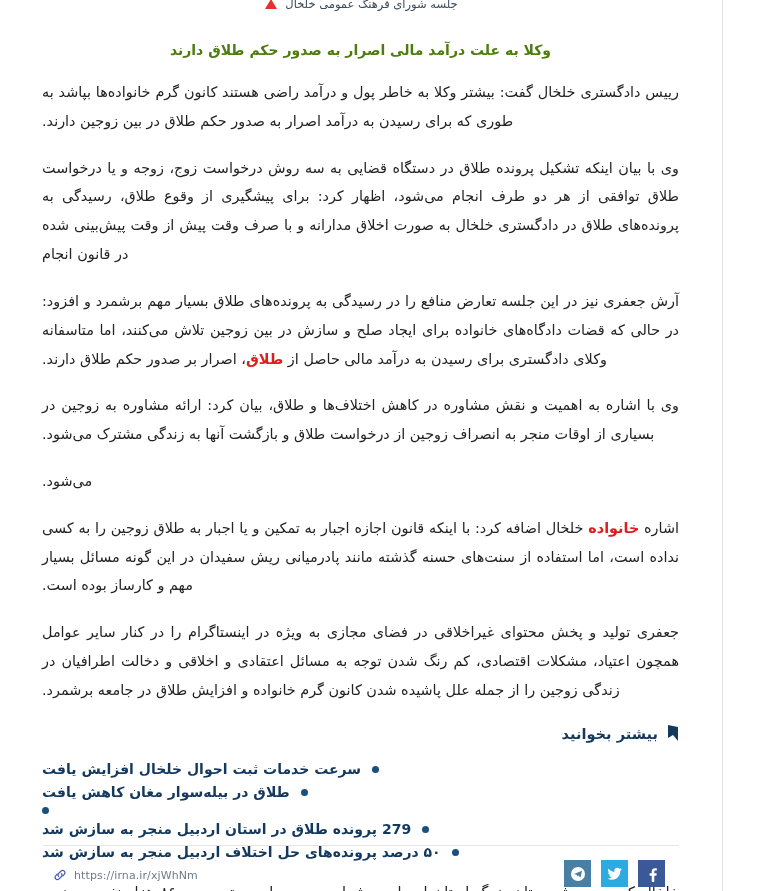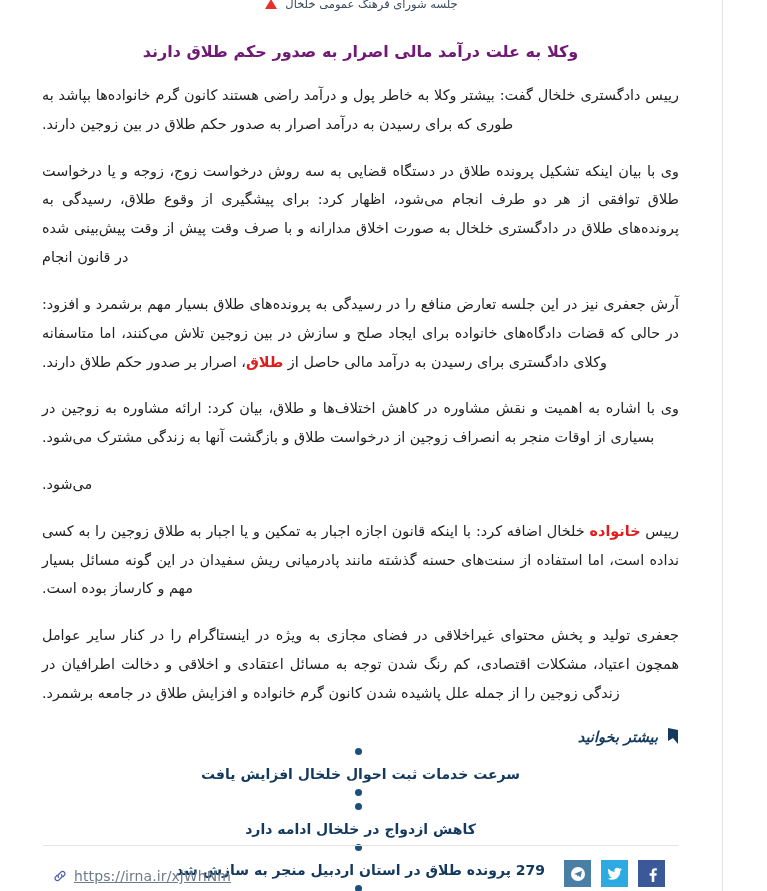--- a/index.html
+++ b/index.html
@@ -78,23 +78,23 @@
   .content {
     position: absolute;
     top: 14px;
     right: 43px;
     left: 43px;
     width: 637px;
     direction: rtl;
   }
 
   .headline {
-    font-size: 16px;
+    font-size: 14px;
     font-weight: bold;
-    color: #701a75;
+    color: #4d7c0f;
     text-align: center;
     line-height: 1.5;
     margin: 26px 0 0 0;
     letter-spacing: 0;
   }
 
   p.para {
     font-size: 14.4px;
     line-height: 2.0;
     color: #232323;
@@ -115,42 +115,41 @@
   .readmore {
     margin-top: 20px;
     direction: rtl;
   }
   .readmore-head {
     display: flex;
     flex-direction: row;
     align-items: center;
     justify-content: flex-start;
     gap: 9px;
-    margin-bottom: 0;
-    font-style: italic;
+    margin-bottom: 16px;
   }
   .bookmark-icon {
     width: 12px;
     height: 16px;
     flex: 0 0 auto;
     display: block;
   }
   .readmore-title {
     font-size: 14.6px;
     font-weight: bold;
     color: #14395e;
   }
   ul.readmore-list {
     list-style: none;
     margin: 0;
     padding: 0;
   }
   ul.readmore-list li {
     display: flex;
-    flex-direction: column;
+    flex-direction: row;
     align-items: center;
     justify-content: flex-end;
     gap: 11px;
     padding: 3.5px 0;
   }
   .dot {
     width: 7px;
     height: 7px;
     border-radius: 50%;
     background: #1b4f7e;
@@ -199,24 +198,23 @@
     align-items: center;
     gap: 7px;
     direction: ltr;
   }
   .link-icon {
     width: 14px;
     height: 14px;
     display: block;
   }
   .permalink-text {
-    font-size: 14px;
+    font-size: 11px;
     color: #6f7b8a;
     letter-spacing: .1px;
-    text-decoration: underline;
   }
   .socials {
     position: absolute;
     right: 14px;
     top: 0;
     display: flex;
     flex-direction: row;
     gap: 10px;
   }
   .social {
@@ -246,42 +244,42 @@
     <div class="content">
 
       <h1 class="headline">وکلا به علت درآمد مالی اصرار به صدور حکم طلاق دارند</h1>
 
       <div id="paragraphs">
           <p class="para first"><span>رییس دادگستری خلخال گفت: بیشتر وکلا به خاطر پول و درآمد راضی هستند کانون گرم خانواده‌ها بپاشد به طوری که برای رسیدن به درآمد اصرار به صدور حکم طلاق در بین زوجین دارند.</span></p>
           <p class="para"><span>وی با بیان اینکه تشکیل پرونده طلاق در دستگاه قضایی به سه روش درخواست زوج، زوجه و یا درخواست طلاق توافقی از هر دو طرف انجام می‌شود، اظهار کرد: برای پیشگیری از وقوع طلاق، رسیدگی به پرونده‌های طلاق در دادگستری خلخال به صورت اخلاق مدارانه و با صرف وقت پیش از وقت پیش‌بینی شده در قانون انجام</span></p>
           <p class="para"><span>آرش جعفری نیز در این جلسه تعارض منافع را در رسیدگی به پرونده‌های طلاق بسیار مهم برشمرد و افزود: در حالی که قضات دادگاه‌های خانواده برای ایجاد صلح و سازش در بین زوجین تلاش می‌کنند، اما متاسفانه وکلای دادگستری برای رسیدن به درآمد مالی حاصل از </span><a class="inline-link" href="#">طلاق</a><span>، اصرار بر صدور حکم طلاق دارند.</span></p>
           <p class="para"><span>وی با اشاره به اهمیت و نقش مشاوره در کاهش اختلاف‌ها و طلاق، بیان کرد: ارائه مشاوره به زوجین در بسیاری از اوقات منجر به انصراف زوجین از درخواست طلاق و بازگشت آنها به زندگی مشترک می‌شود.</span></p>
           <p class="para"><span>می‌شود.</span></p>
-          <p class="para"><span>رییس </span><a class="inline-link" href="#">خانواده</a><span> خلخال اضافه کرد: با اینکه قانون اجازه اجبار به تمکین و یا اجبار به طلاق زوجین را به کسی نداده است، اما استفاده از سنت‌های حسنه گذشته مانند پادرمیانی ریش سفیدان در این گونه مسائل بسیار مهم و کارساز بوده است.</span></p>
+          <p class="para"><span>اشاره </span><a class="inline-link" href="#">خانواده</a><span> خلخال اضافه کرد: با اینکه قانون اجازه اجبار به تمکین و یا اجبار به طلاق زوجین را به کسی نداده است، اما استفاده از سنت‌های حسنه گذشته مانند پادرمیانی ریش سفیدان در این گونه مسائل بسیار مهم و کارساز بوده است.</span></p>
           <p class="para"><span>جعفری تولید و پخش محتوای غیراخلاقی در فضای مجازی به ویژه در اینستاگرام را در کنار سایر عوامل همچون اعتیاد، مشکلات اقتصادی، کم رنگ شدن توجه به مسائل اعتقادی و اخلاقی و دخالت اطرافیان در زندگی زوجین را از جمله علل پاشیده شدن کانون گرم خانواده و افزایش طلاق در جامعه برشمرد.</span></p>
         </div>
 
       <div class="readmore">
         <div class="readmore-head">
           <svg class="bookmark-icon" viewBox="0 0 12 16">
             <path d="M1 0 L11 2 L11 16 L6 10 L1 13 Z" fill="#14395e"></path>
           </svg>
           <span class="readmore-title">بیشتر بخوانید</span>
         </div>
         <ul class="readmore-list" id="readmore-list">
             <li>
               <span class="dot"></span>
               <a class="readmore-link" href="#">سرعت خدمات ثبت احوال خلخال افزایش یافت</a>
             </li>
             <li>
               <span class="dot"></span>
-            </li>
-            <li>
-              <span class="dot"></span>
-              <a class="readmore-link" href="#">کاهش ازدواج در خلخال ادامه دارد</a>
+              <a class="readmore-link" href="#">طلاق در بیله‌سوار مغان کاهش یافت</a>
+            </li>
+            <li>
+              <span class="dot"></span>
             </li>
             <li>
               <span class="dot"></span>
               <a class="readmore-link" href="#">279 پرونده طلاق در استان اردبیل منجر به سازش شد</a>
             </li>
             <li>
               <span class="dot"></span>
               <a class="readmore-link" href="#">۵۰ درصد پرونده‌های حل اختلاف اردبیل منجر به سازش شد</a>
             </li>
           </ul>

